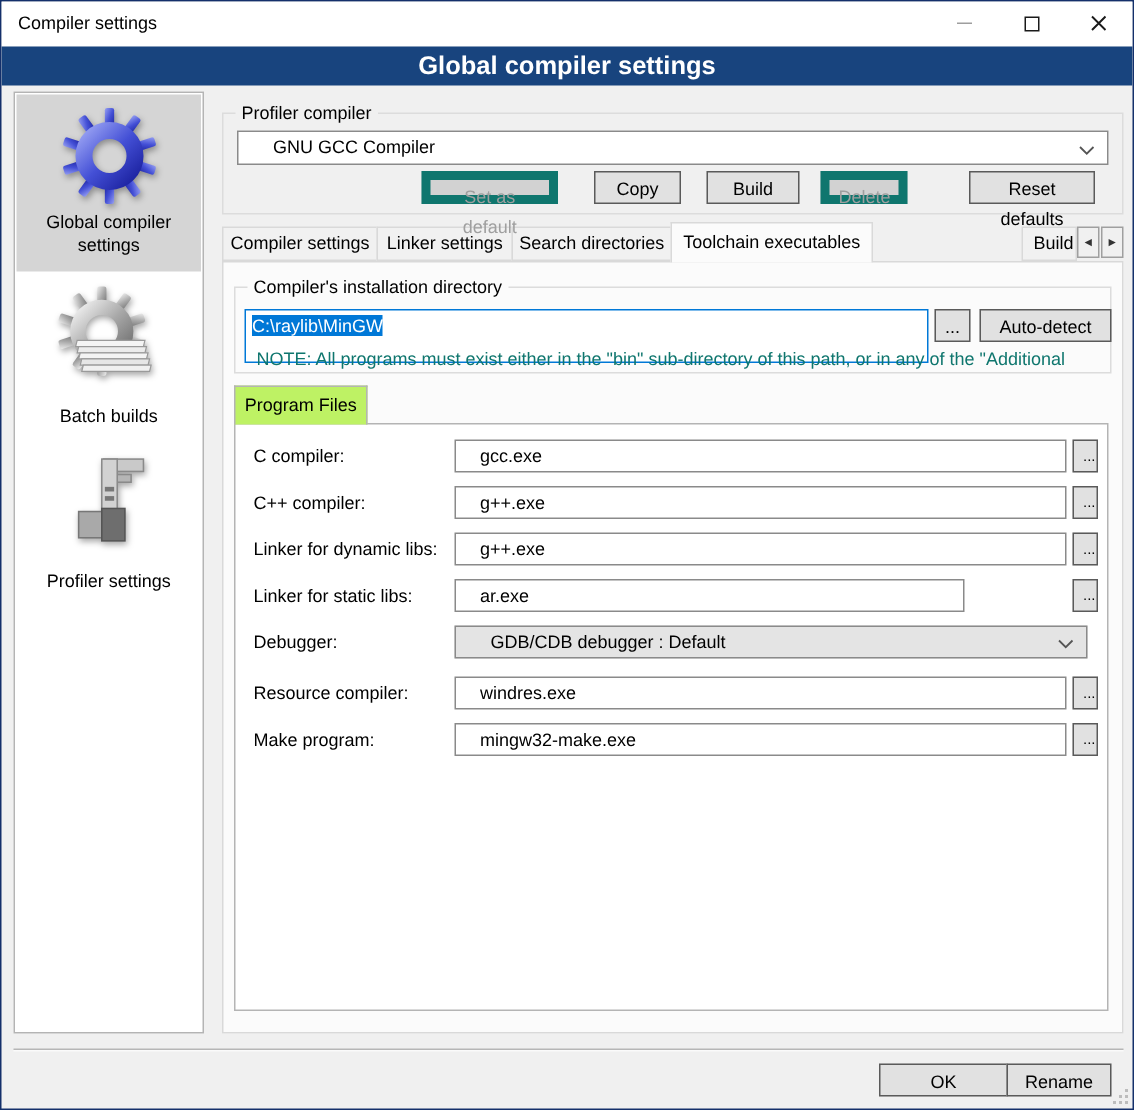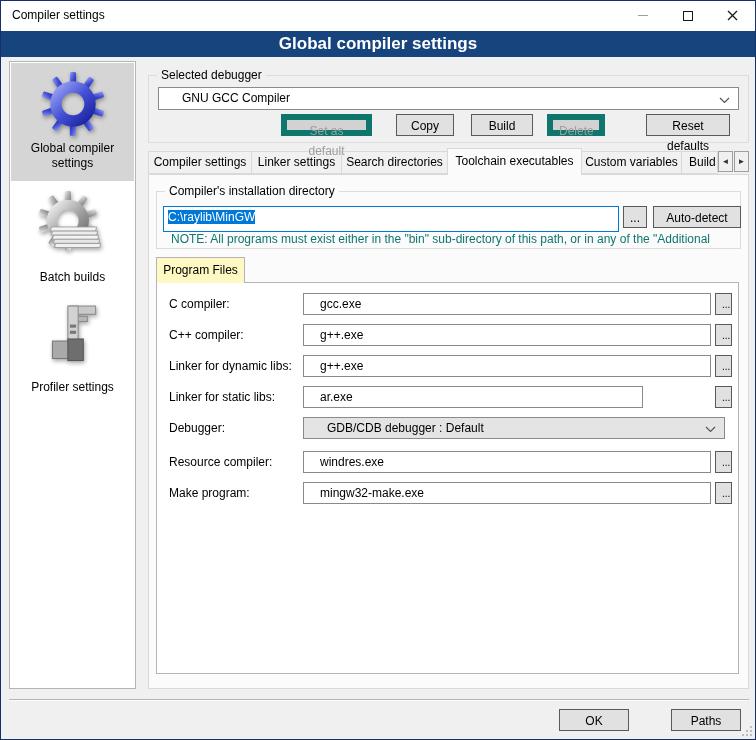--- a/index.html
+++ b/index.html
@@ -66,33 +66,33 @@
   }
   .tabpage{
     position:absolute;left:147px;top:173px;width:601px;height:515px;
     background:#fbfbfb;border:1px solid #d9d9d9;z-index:2;
   }
   
   .subtab{
     position:absolute;font-size:12px;text-align:center;cursor:default;background:#f1f1f1;
     border:1px solid #c9c9c9;z-index:1;
   }
-  .subtab.active{background:#fef9c3;border:1px solid #b4b4b4;border-bottom:none;z-index:3;}
+  .subtab.active{background:#bef264;border:1px solid #b4b4b4;border-bottom:none;z-index:3;}
   .subpanel{
     position:absolute;left:155px;top:281px;width:583px;height:392px;
     background:#ffffff;border:1px solid #b4b4b4;z-index:2;
   }
   .field-label{position:absolute;font-size:12px;color:#000;}
   .note{
     position:absolute;left:170px;top:231px;width:578px;font-size:12px;color:#0f766e;
     white-space:nowrap;overflow:hidden;z-index:4;
   }
   
   .install-box{
-    position:absolute;left:162px;top:205px;width:456px;height:26px;background:#ffffff;
+    position:absolute;left:162px;top:205px;width:456px;height:36px;background:#ffffff;
     border:1px solid #0078d7;font-size:12px;line-height:20px;padding:0 4px;z-index:4;white-space:nowrap;
   }
   .install-box .sel{background:#0078d7;color:#ffffff;}
   
   .footer-line{position:absolute;left:8px;top:698px;width:740px;height:1px;background:#b6b6b6;}
   .footer-line2{position:absolute;left:8px;top:699px;width:740px;height:1px;background:#fafafa;}
   .grip{position:absolute;right:3px;bottom:3px;width:10px;height:10px;}
   .grip i{position:absolute;width:2px;height:2px;background:#bdbdbd;}
   .z-abs{position:absolute;z-index:4;}
 </style>
@@ -185,39 +185,38 @@
         <rect x="29" y="20" width="6" height="3" fill="#777"></rect>
         <rect x="29" y="26" width="6" height="3" fill="#777"></rect>
         <rect x="12" y="36" width="17" height="17" fill="#a9a9a9" stroke="#777"></rect>
         <rect x="27" y="34" width="15" height="21" fill="#6e6e6e" stroke="#555"></rect>
       </svg>
       <div class="lbl">Profiler settings</div>
     </div>
   </div>
 
   <div class="groupbox gb-outer" style="left:147px;top:74px;width:601px;height:68px;">
-    <span class="gb-label">Selected debugger</span>
+    <span class="gb-label">Profiler compiler</span>
   </div>
   <div class="combobox z-abs" style="left:157px;top:86px;width:581px;">
     <span>GNU GCC Compiler</span>
     <svg class="chev" width="11" height="7">
         <path d="M1 1 L5.5 5.5 L10 1" fill="none" stroke="#555" stroke-width="1.2"></path>
       </svg>
   </div>
   <button class="btn disabled z-abs" style="left:280px;top:113px;width:91px;">Set as default</button>
   <button class="btn z-abs" style="left:395px;top:113px;width:58px;">Copy</button>
   <button class="btn z-abs" style="left:470px;top:113px;width:62px;">Build</button>
   <button class="btn disabled z-abs" style="left:546px;top:113px;width:58px;">Delete</button>
   <button class="btn z-abs" style="left:645px;top:113px;width:84px;">Reset defaults</button>
 
   <div class="tab" style="left:147px;width:104px;">Compiler settings</div>
   <div class="tab" style="left:250px;width:91px;">Linker settings</div>
   <div class="tab" style="left:340px;width:107px;">Search directories</div>
   <div class="tab active" style="left:446px;width:135px;">Toolchain executables</div>
-  <div class="tab" style="left:580px;width:101px;">Custom variables</div>
   <div class="tab" style="left:680px;width:37px;text-align:left;padding-left:7px;">Build</div>
   <div class="tab-scroll" style="left:717px;">◄</div>
   <div class="tab-scroll" style="left:733px;">►</div>
 
   <div class="tabpage"></div>
 
   <div class="groupbox gb-inner z-abs" style="left:155px;top:190px;width:585px;height:58px;">
     <span class="gb-label">Compiler's installation directory</span>
   </div>
   <div class="install-box">
@@ -258,22 +257,22 @@
   <span class="field-label z-abs" style="left:168px;top:454px;">Resource compiler:</span>
   <input class="textbox z-abs" style="left: 302px; top: 450px; width: 408px;" value="windres.exe">
   <button class="btn z-abs" style="left:714px;top:450px;width:17px;font-size:10px;">...</button>
 
   <span class="field-label z-abs" style="left:168px;top:485px;">Make program:</span>
   <input class="textbox z-abs" style="left: 302px; top: 481px; width: 408px;" value="mingw32-make.exe">
   <button class="btn z-abs" style="left:714px;top:481px;width:17px;font-size:10px;">...</button>
 
   <div class="footer-line"></div>
   <div class="footer-line2"></div>
-  <button class="btn" style="left:558px;top:708px;width:70px;">OK</button>
-  <button class="btn" style="left:670px;top:708px;width:70px;">Paths</button>
+  <button class="btn" style="left:585px;top:708px;width:86px;">OK</button>
+  <button class="btn" style="left:670px;top:708px;width:70px;">Rename</button>
   <div class="grip">
     <i style="right:0;bottom:0;"></i>
       <i style="right:4px;bottom:0;"></i>
       <i style="right:0;bottom:4px;"></i>
       <i style="right:8px;bottom:0;"></i>
       <i style="right:0;bottom:8px;"></i>
       <i style="right:4px;bottom:4px;"></i>
   </div>
 
 </div>

